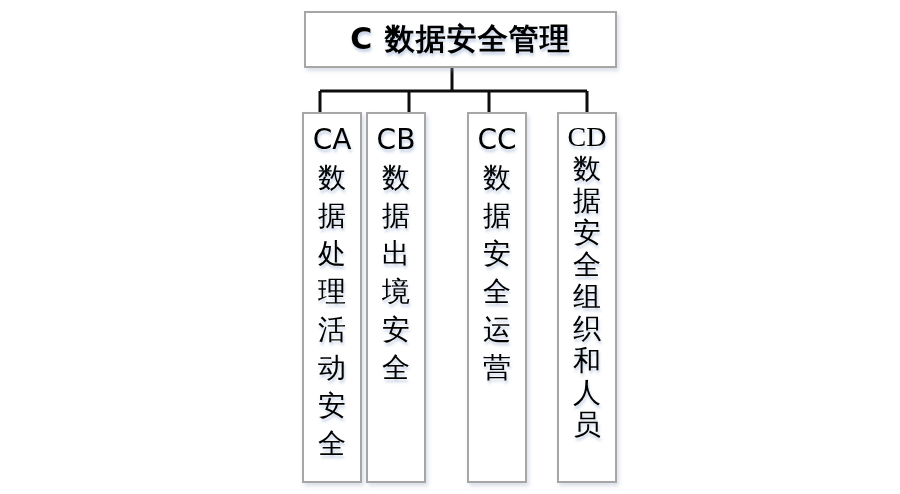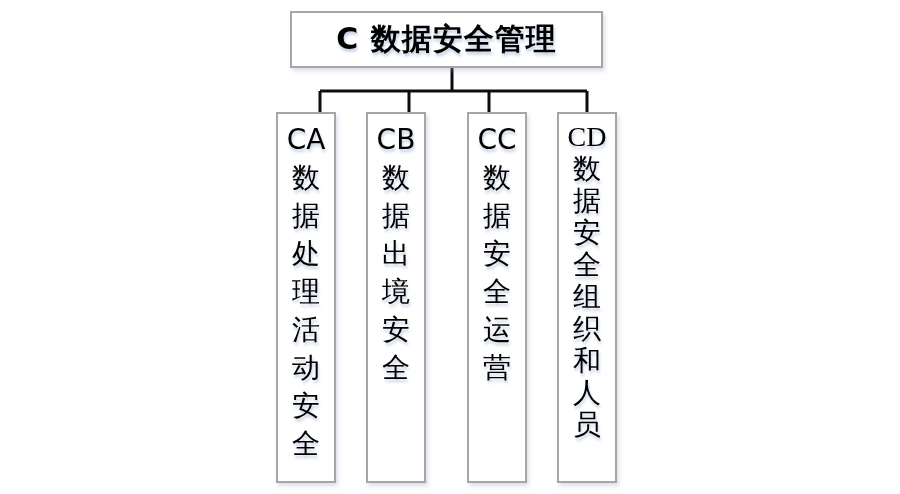--- a/index.html
+++ b/index.html
@@ -26,21 +26,21 @@
     background: #ffffff;
     border: 2px solid #a6a6a6;
     box-sizing: border-box;
     color: #000000;
     box-shadow: 2px 3px 4px rgba(150, 165, 195, 0.35);
   }
   .node-label {
     text-shadow: 1px 3px 3px rgba(125, 150, 195, 0.45);
   }
   .root-node {
-    left: 290px; top: 11px;
+    left: 304px; top: 11px;
     width: 313px; height: 57px;
     display: flex;
     align-items: center;
     justify-content: center;
   }
   .root-node .node-label {
     font-size: 30px;
     font-weight: 700;
     letter-spacing: 1px;
     white-space: pre-line;
@@ -52,21 +52,21 @@
     text-align: center;
   }
   .child-node .node-label {
     display: block;
     padding-top: 7px;
     font-size: 28px;
     font-weight: 400;
     line-height: 38px;
     white-space: pre-line;
   }
-  .child-1 { left: 276px; }
+  .child-1 { left: 302px; }
   .child-2 { left: 366px; }
   .child-3 { left: 467px; }
   .child-4 { left: 557px; }
   .child-4 .node-label { line-height: 32px; font-family: Liberation Serif, serif; }
 </style>
 </head>
 <body>
 
 <div class="canvas">
 

